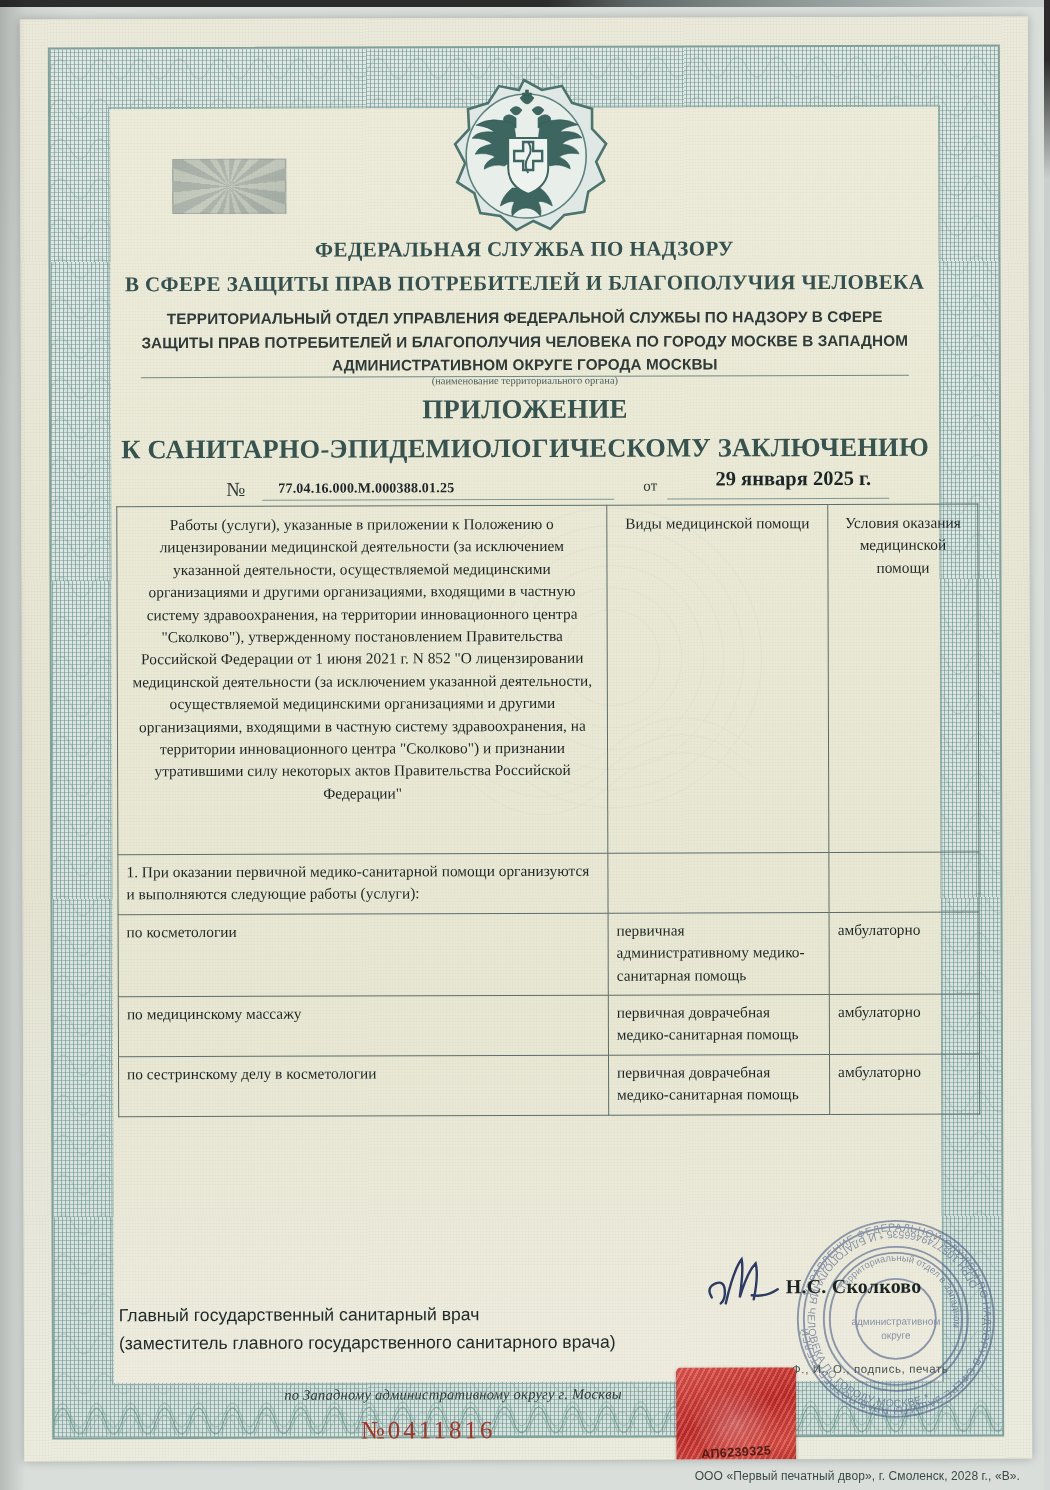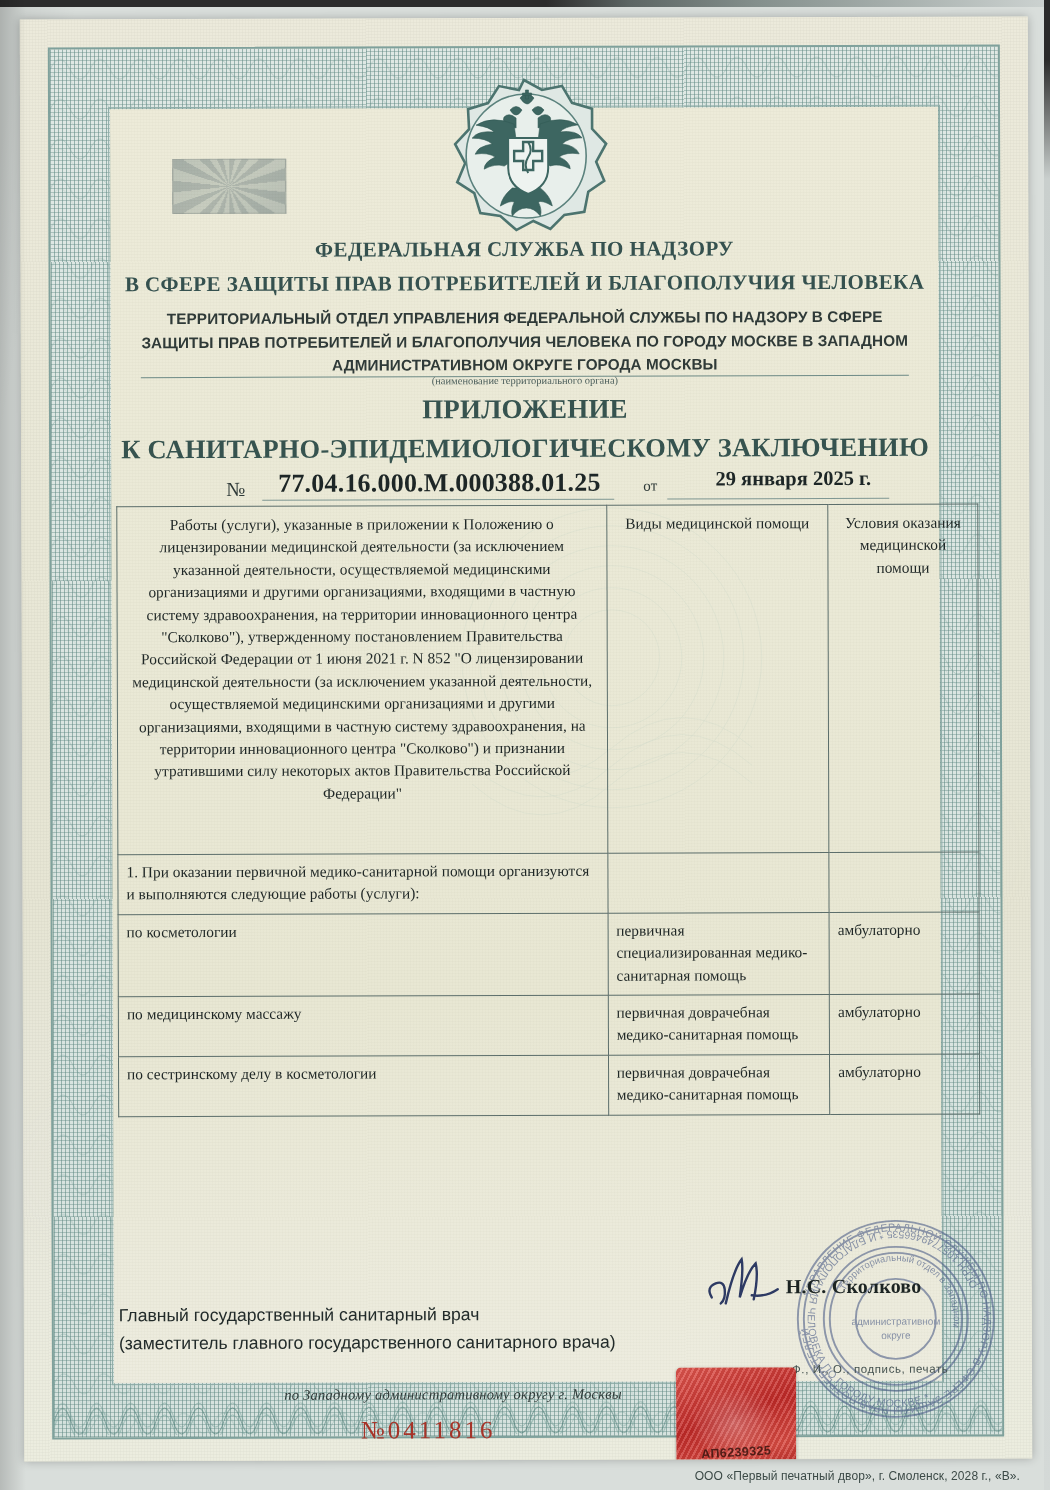--- a/index.html
+++ b/index.html
@@ -139,21 +139,21 @@
     font-family:"Liberation Serif", serif;
     font-weight:bold;font-size:27px;color:#36534f;line-height:39px;
     letter-spacing:.2px;
   }
   .title .l2{font-size:26.5px;}
 
   
   .numline{position:absolute;left:205px;right:110px;top:450px;height:34px;}
   .numline .lbl-no{position:absolute;left:0;top:9px;font-size:20px;color:#2f3a38;}
   .numline .val-no{
-    position:absolute;left:52px;top:0;font-weight:bold;font-size:26px;color:#1d2626;
+    position:absolute;left:52px;top:12px;font-weight:bold;font-size:14px;color:#1d2626;
     letter-spacing:.2px;
   }
   .numline .ul1{position:absolute;left:36px;right:305px;bottom:2px;height:1px;background:#7f9793;}
   .numline .lbl-ot{position:absolute;right:262px;top:10px;font-size:15px;color:#2f3a38;margin-left:48px;}
   .numline .val-date{position:absolute;right:48px;top:0;font-weight:bold;font-size:20.5px;color:#1d2626;margin-left:46px;}
   .numline .ul2{position:absolute;right:30px;width:222px;bottom:2px;height:1px;background:#7f9793;}
 
   
   table.main{
     position:absolute;left:95px;top:487px;width:862px;
@@ -358,21 +358,21 @@
             <td class="c2 hdr">Виды медицинской помощи</td>
             <td class="c3 hdr">Условия оказания медицинской помощи</td>
           </tr>
           <tr>
             <td class="c1">1. При оказании первичной медико-санитарной помощи организуются и выполняются следующие работы (услуги):</td>
             <td class="c2"></td>
             <td class="c3"></td>
           </tr>
           <tr>
             <td class="c1 r-tall">по косметологии</td>
-            <td class="c2">первичная специализированная медико-санитарная помощь</td>
+            <td class="c2">первичная административному медико-санитарная помощь</td>
             <td class="c3">амбулаторно</td>
           </tr>
           <tr>
             <td class="c1">по медицинскому массажу</td>
             <td class="c2">первичная доврачебная медико-санитарная помощь</td>
             <td class="c3">амбулаторно</td>
           </tr>
           <tr>
             <td class="c1">по сестринскому делу в косметологии</td>
             <td class="c2">первичная доврачебная медико-санитарная помощь</td>

